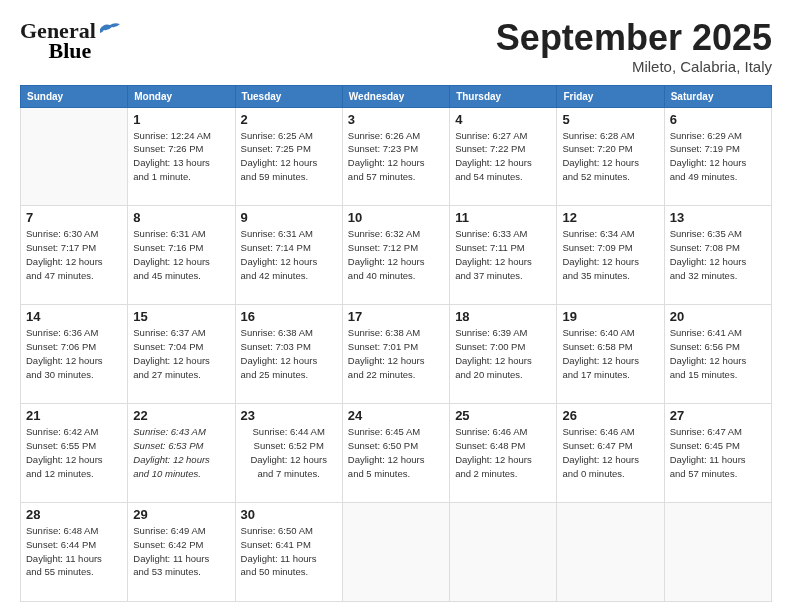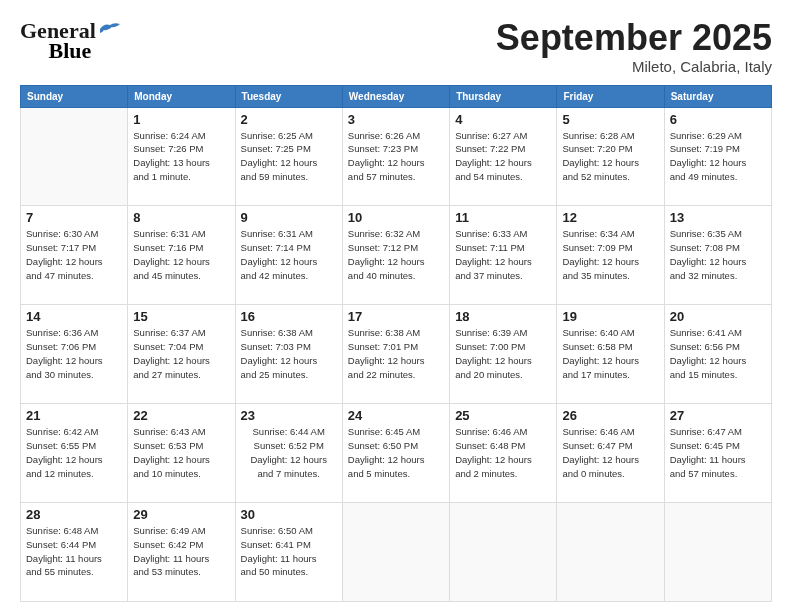--- a/index.html
+++ b/index.html
@@ -116,21 +116,21 @@
           <th>Thursday</th>
           <th>Friday</th>
           <th>Saturday</th>
         </tr>
     </thead>
     <tbody id="calendar-body">
     <tr>
           <td class="empty-cell"></td>
           <td>
             <span class="day-num">1</span>
-            <div class="day-info" style="white-space: pre-line;">Sunrise: 6:24 AM
+            <div class="day-info" style="white-space: pre-line;">Sunrise: 12:24 AM
 Sunset: 7:26 PM
 Daylight: 13 hours
 and 1 minute.</div>
           </td>
           <td>
             <span class="day-num">2</span>
             <div class="day-info" style="white-space: pre-line;">Sunrise: 6:25 AM
 Sunset: 7:25 PM
 Daylight: 12 hours
 and 59 minutes.</div>
@@ -269,21 +269,21 @@
         <tr>
           <td>
             <span class="day-num">21</span>
             <div class="day-info" style="white-space: pre-line;">Sunrise: 6:42 AM
 Sunset: 6:55 PM
 Daylight: 12 hours
 and 12 minutes.</div>
           </td>
           <td>
             <span class="day-num">22</span>
-            <div class="day-info" style="white-space: pre-line;">Sunrise: 6:43 AM
+            <div class="day-info" style="white-space: pre-line; font-style: italic;">Sunrise: 6:43 AM
 Sunset: 6:53 PM
 Daylight: 12 hours
 and 10 minutes.</div>
           </td>
           <td>
             <span class="day-num">23</span>
             <div class="day-info" style="white-space: pre-line; text-align: center;">Sunrise: 6:44 AM
 Sunset: 6:52 PM
 Daylight: 12 hours
 and 7 minutes.</div>

